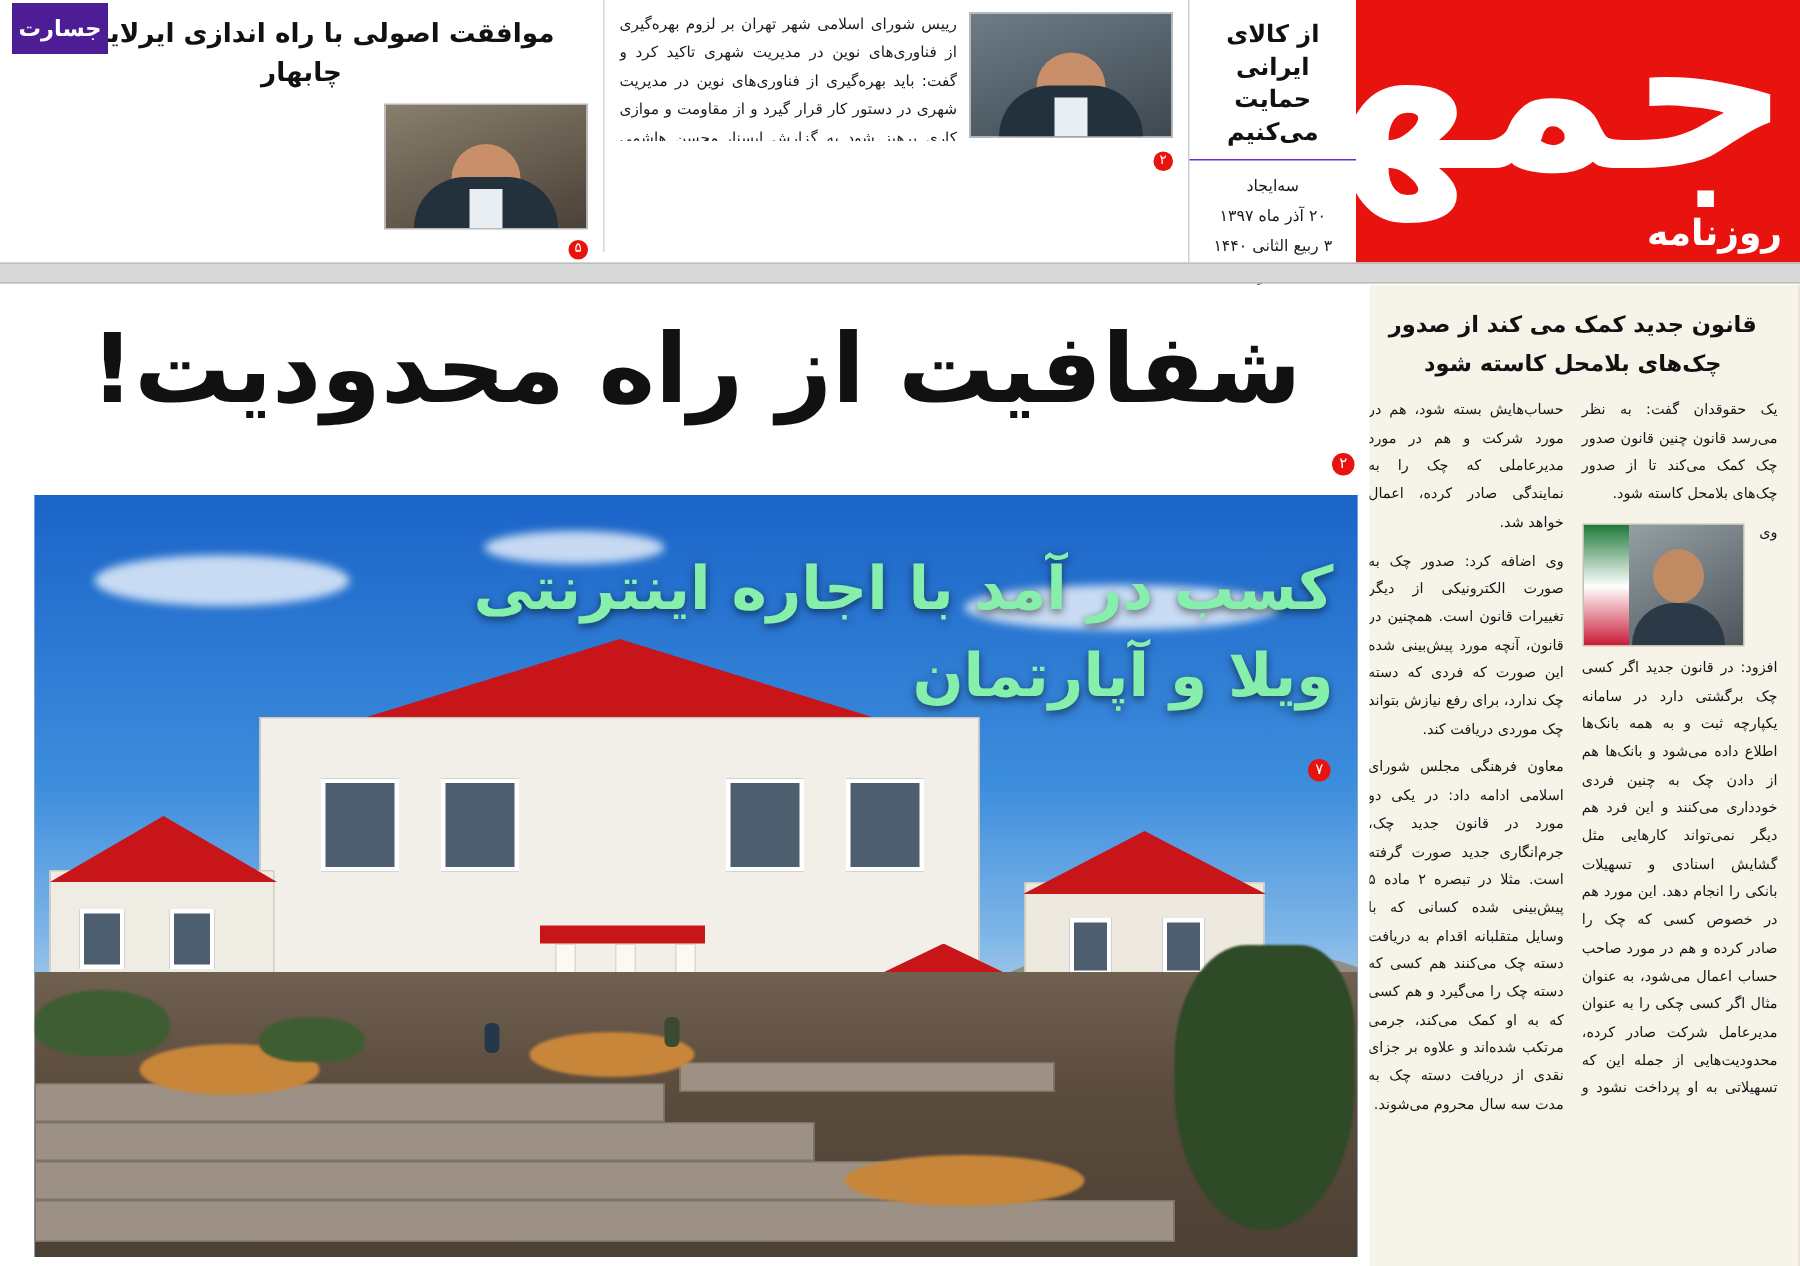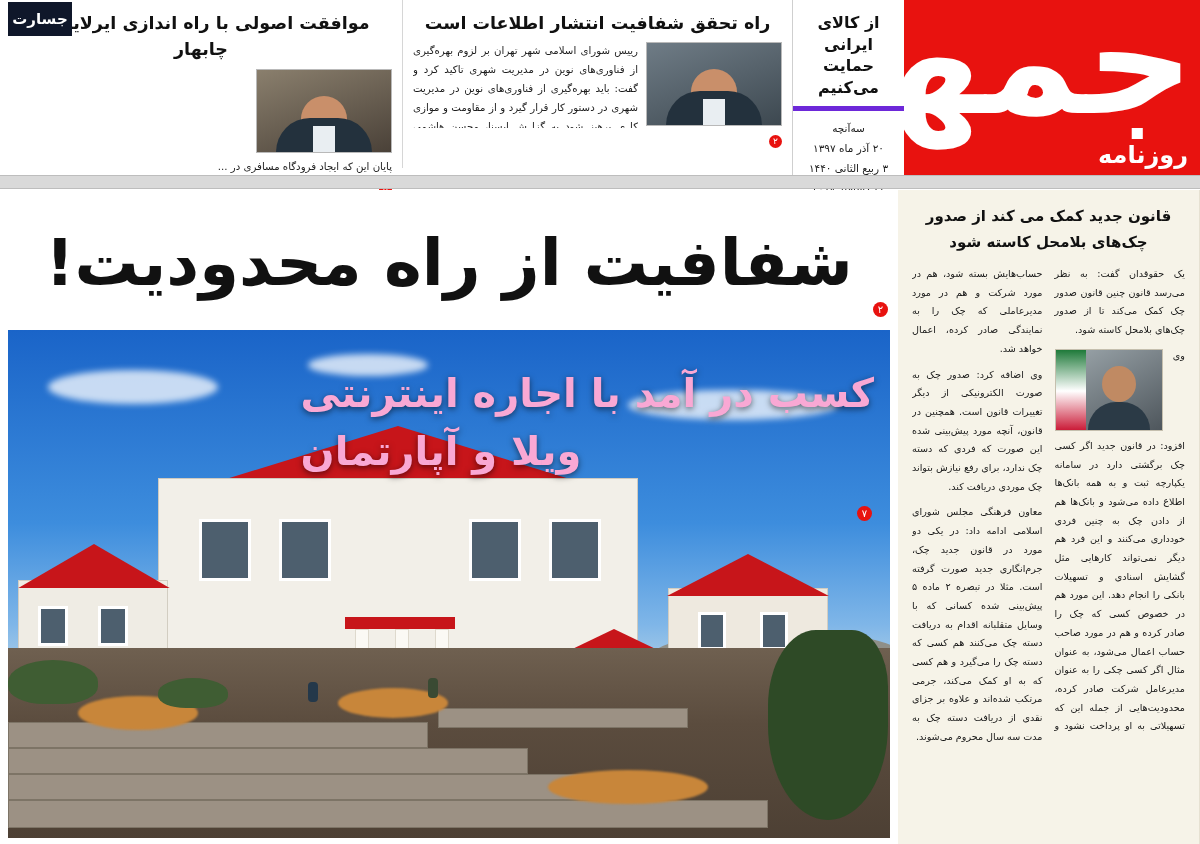--- a/index.html
+++ b/index.html
@@ -63,21 +63,21 @@
     border-left: 1px solid #cfcfcf;
     text-align: center;
     padding-top: 6px;
   }
   .issue-logo2 {
     font-size: 16px;
     font-weight: bold;
     color: #111;
     line-height: 1.35;
     padding: 6px 4px 8px 4px;
-    border-bottom: 5px solid #6d28d9;
+    border-bottom: 1px solid #6d28d9;
   }
   .issue-lines {
     font-size: 10.5px;
     color: #1a1a1a;
     line-height: 1.9;
     padding-top: 8px;
   }
   .issue-lines div { white-space: nowrap; }
 
   
@@ -216,24 +216,24 @@
   .side-photo .body {
     position: absolute; right: 12px; bottom: 0;
     width: 62px; height: 28px; border-radius: 30px 30px 0 0;
     background: #2b3a46;
   }
   .side-cols p { margin: 0 0 7px 0; }
 
   
   .main-col {
     position: absolute;
-    top: 0; right: 302px;
+    top: 0; right: 287px;
     width: 898px; height: 654px;
     background: #fff;
-    padding: 22px 8px 0 8px;
+    padding: 6px 8px 0 8px;
   }
   .main-title {
     font-size: 64px;
     font-weight: bold;
     color: #111;
     text-align: center;
     line-height: 1.22;
     margin: 12px 0 14px 0;
     white-space: nowrap;
   }
@@ -324,40 +324,40 @@
   }
   .person {
     position: absolute;
     width: 10px; height: 20px;
     background: #24384a;
     border-radius: 4px;
   }
   .photo-caption {
     position: absolute;
     right: 16px; top: 34px;
-    text-align: left;
+    text-align: right;
     font-size: 40px;
     font-weight: bold;
-    color: #f9a8d4;
+    color: #86efac;
     line-height: 1.45;
     text-shadow: 0 2px 6px rgba(0,0,0,.55);
   }
   .photo-mark {
     position: absolute;
     right: 18px; top: 176px;
     width: 15px; height: 15px;
     background: #e8120f; color: #fff;
     border-radius: 50%;
     font-size: 10px; line-height: 15px; text-align: center;
   }
   .sticker {
     position: absolute;
     left: 8px; top: 2px;
     width: 64px; height: 34px;
-    background: #0f172a;
+    background: #4c1d95;
     color: #fff;
     font-size: 15px;
     font-weight: bold;
     text-align: center;
     line-height: 34px;
   }
 </style>
 </head>
 <body>
 
@@ -366,33 +366,32 @@
   <div class="masthead">
 
     <div class="logo-block">
       <div class="logo-title">جمهور</div>
       <div class="logo-sub">روزنامه</div>
     </div>
 
     <div class="issue-block">
       <div class="issue-logo2">از کالای ایرانی حمایت می‌کنیم</div>
       <div class="issue-lines">
-        <div>سه‌آنچه</div>
+        <div>سه‌ایجاد</div>
         <div>۲۰ آذر ماه ۱۳۹۷</div>
         <div>۳ ربیع الثانی ۱۴۴۰</div>
         <div>۱۱ دسامبر ۲۰۱۸</div>
         <div>سال دوم</div>
         <div>شماره ۲۳۰</div>
         <div>۸ صفحه</div>
         <div>۱۰۰۰ تومان</div>
       </div>
     </div>
 
     <div class="teaser a">
-      <div class="teaser-head">راه تحقق شفافیت انتشار اطلاعات است</div>
       <div class="teaser-body">
         <div class="teaser-photo">
           <div class="face"></div>
             <div class="body"></div>
             <div class="shirt"></div>
         </div>
         <div class="teaser-text">رییس شورای اسلامی شهر تهران بر لزوم بهره‌گیری از فناوری‌های نوین در مدیریت شهری تاکید کرد و گفت: باید بهره‌گیری از فناوری‌های نوین در مدیریت شهری در دستور کار قرار گیرد و از مقاومت و موازی کاری پرهیز شود به گزارش ایسنا، محسن هاشمی رفسنجانی در دومین...</div>
       </div>
       <div class="teaser-foot">
         <span class="pagemark">۲</span>
@@ -401,21 +400,20 @@
 
     <div class="teaser b">
       <div class="teaser-head">موافقت اصولی با راه اندازی ایرلاین در چابهار</div>
       <div class="teaser-body">
         <div class="teaser-photo p2">
           <div class="face"></div>
             <div class="body"></div>
             <div class="shirt"></div>
         </div>
       </div>
-      <div class="teaser-text-full">پایان این که ایجاد فرودگاه مسافری در ...</div>
       <div class="teaser-foot">
         <span class="pagemark">۵</span>
       </div>
       <div class="sticker">جسارت</div>
     </div>
   </div>
 
   <div class="gray-rule"></div>
 
   <div class="body-wrap">

